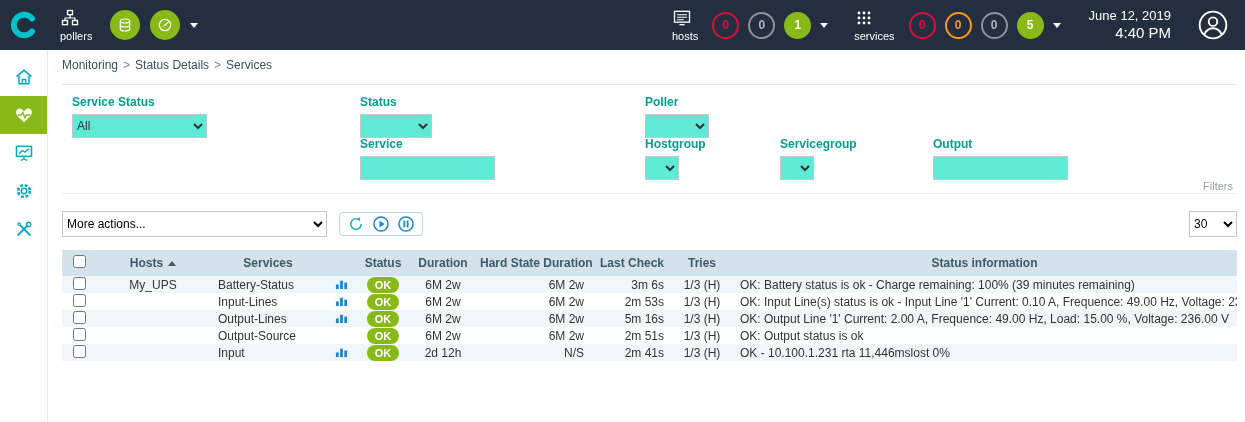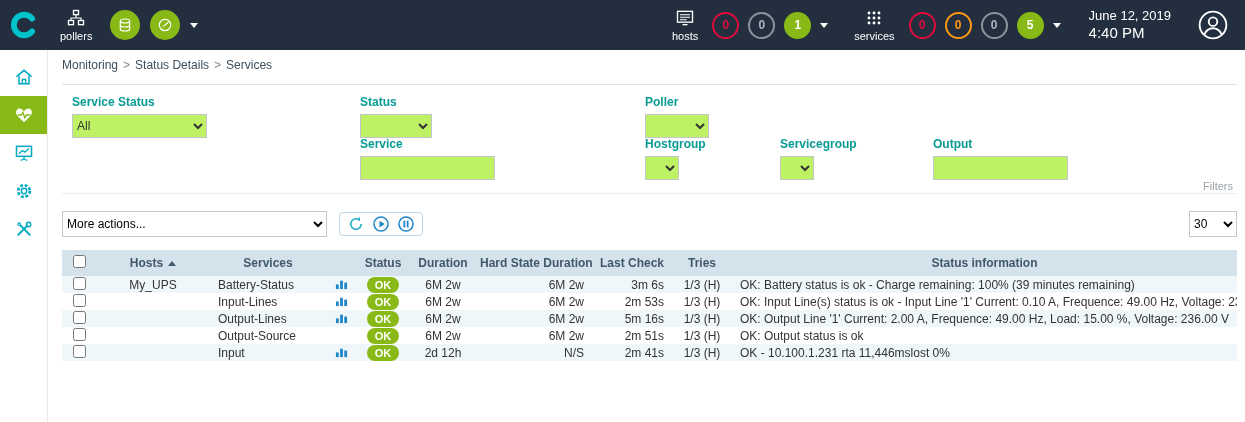--- a/index.html
+++ b/index.html
@@ -2,55 +2,55 @@
 <html><head>
 <meta charset="utf-8">
 <style>
   *{box-sizing:border-box;margin:0;padding:0}
   html,body{width:1245px;height:422px}
   body{font-family:"Liberation Sans",sans-serif;background:#fff;position:relative;overflow:hidden;font-size:12px;color:#333}
 
   
   .topbar{position:absolute;top:0;left:0;right:0;height:50px;background:#232f3e;display:flex;align-items:center;color:#fff}
   .logo{width:48px;height:50px;display:flex;align-items:center;justify-content:center;cursor:pointer}
-  .tb-group{display:flex;flex-direction:column;align-items:center;gap:2px;cursor:pointer}
+  .tb-group{display:flex;flex-direction:column;gap:2px;cursor:pointer}
   .tb-group .tb-label{font-size:11px;color:#fff}
   .pollers-group{margin-left:12px}
   .poller-badges{display:flex;align-items:center;gap:10px;margin-left:18px}
   .pcircle{width:30px;height:30px;border-radius:50%;background:#88b917;display:flex;align-items:center;justify-content:center;cursor:pointer}
   .chev{width:0;height:0;border-left:4px solid transparent;border-right:4px solid transparent;border-top:5px solid #fff;cursor:pointer}
   .hosts-group{margin-left:auto}
   .badges{display:flex;align-items:center;gap:9px;margin-left:14px}
   .badge{width:27px;height:27px;border-radius:50%;display:flex;align-items:center;justify-content:center;font-weight:bold;font-size:12px;border:2px solid;background:transparent}
   .ring-red{border-color:#e00b3d;color:#e00b3d}
   .ring-orange{border-color:#ff9913;color:#ff9913}
   .ring-gray{border-color:#8b949c;color:#aeb6bd}
   .fill-green{background:#88b917;border-color:#88b917;color:#fff}
   .services-group{margin-left:26px}
-  .datetime{margin-left:28px;text-align:left;line-height:1.25}
+  .datetime{margin-left:28px;text-align:right;line-height:1.25}
   .datetime .date{font-size:13px}
   .datetime .time{font-size:15px}
   .user{margin-left:26px;margin-right:16px;cursor:pointer;display:flex}
 
   
   .sidebar{position:absolute;top:50px;left:0;bottom:0;width:48px;background:#fff;border-right:1px solid #e9e9e9;display:flex;flex-direction:column;align-items:stretch;padding-top:8px}
   .side-item{height:38px;display:flex;align-items:center;justify-content:center;cursor:pointer}
   .side-item.active{background:#88b917}
 
   
   .main{position:absolute;top:50px;left:48px;right:0;bottom:0;background:#fff}
   .breadcrumb{padding:8px 0 0 14px;font-size:12px;color:#3d4f5c}
   .breadcrumb .bc-link{cursor:pointer}
   .breadcrumb .bc-sep{color:#7a8791;margin:0 5px}
 
   
   .filter-panel{position:relative;margin:12px 8px 0 14px;height:110px;border-top:1px solid #e4e4e4;border-bottom:1px solid #ececec}
   .f-group{position:absolute}
   .f-label{display:block;font-weight:bold;font-size:12px;color:#089b93;margin-bottom:5px}
-  .f-group select,.f-group input{font-family:"Liberation Sans",sans-serif;font-size:12px;height:24px;border:1px solid #c3c7cb;background:#bef264;color:#333}
+  .f-group select,.f-group input{font-family:"Liberation Sans",sans-serif;font-size:12px;height:24px;border:1px solid #c3c7cb;background:#5eead4;color:#333}
   .f-group input{width:135px;padding:0 4px}
   .w135{width:135px}.w72{width:72px}.w64{width:64px}.w34{width:34px}
   .filters-tag{position:absolute;right:4px;bottom:1px;font-size:11px;color:#9aa0a6}
 
   
   .toolbar{margin:16px 8px 12px 14px;display:flex;align-items:center;height:28px}
   .toolbar select{font-family:"Liberation Sans",sans-serif;font-size:12px;height:26px;border:1px solid #c3c7cb;background:#fff}
   .more-actions{width:265px}
   .icon-box{margin-left:12px;border:1px solid #bcd7e2;border-radius:4px;padding:2px 7px;display:flex;align-items:center;gap:7px}
   .icon-box .tbtn{display:flex;cursor:pointer}

